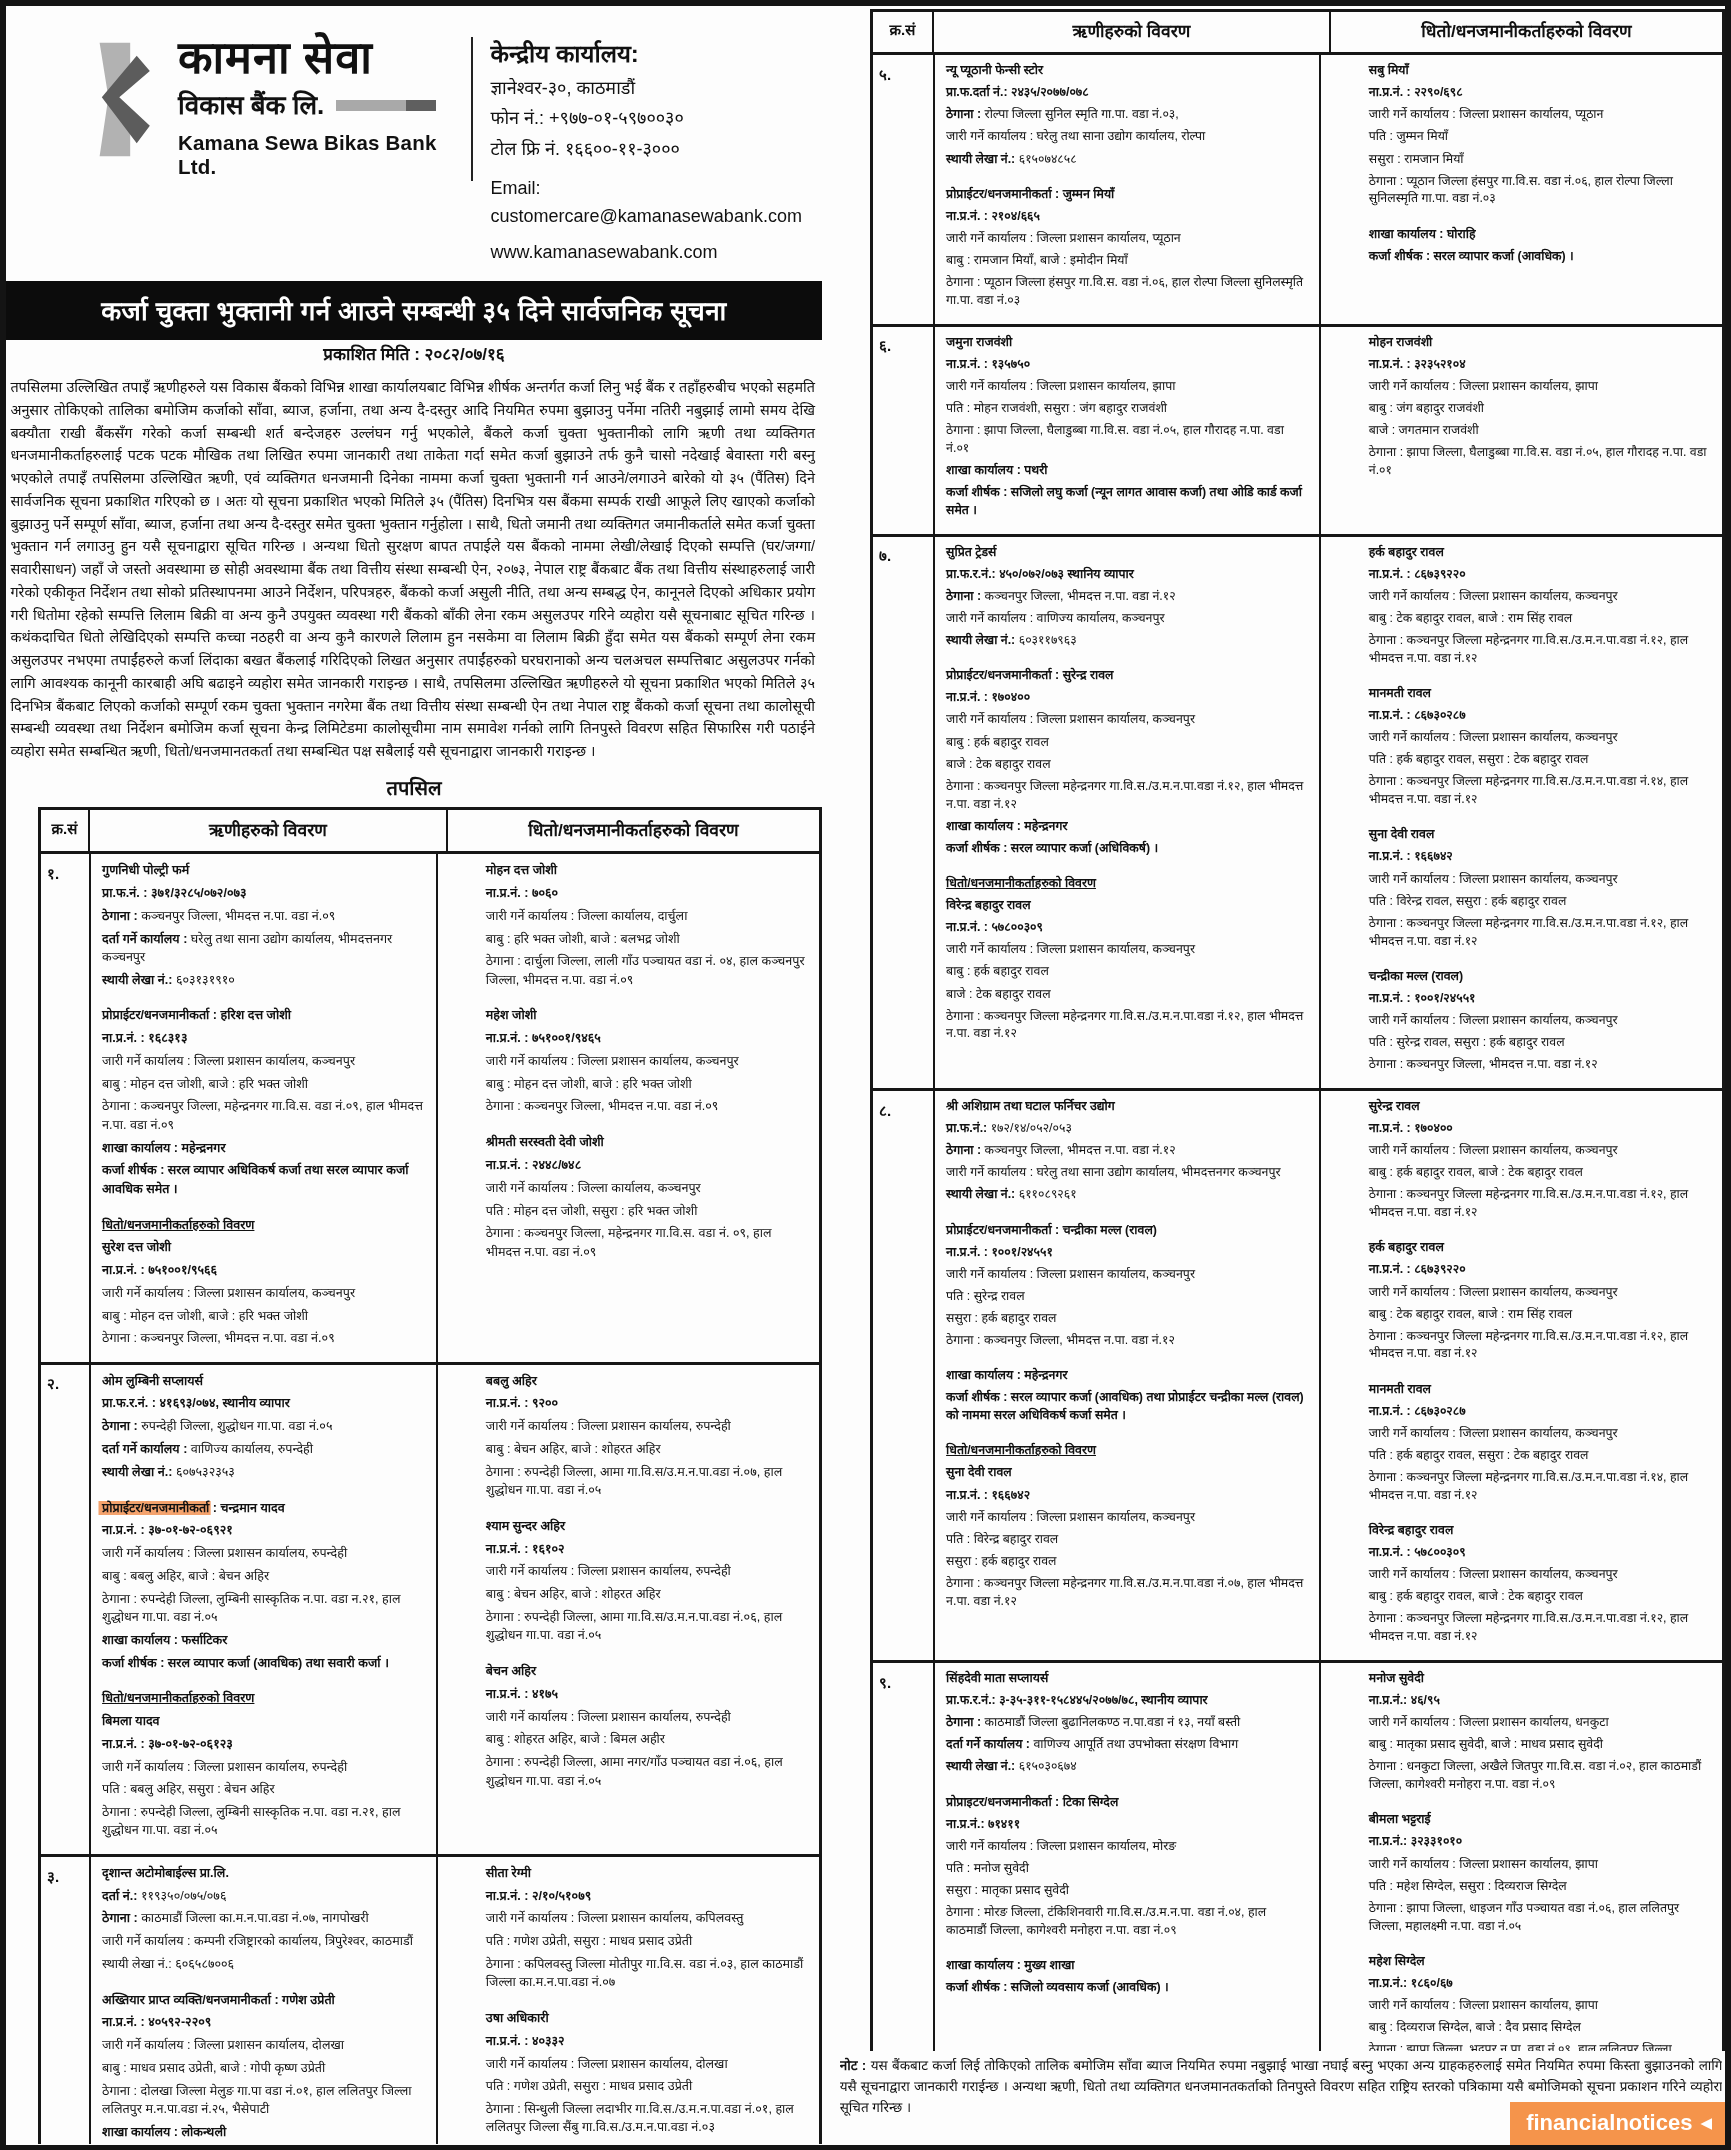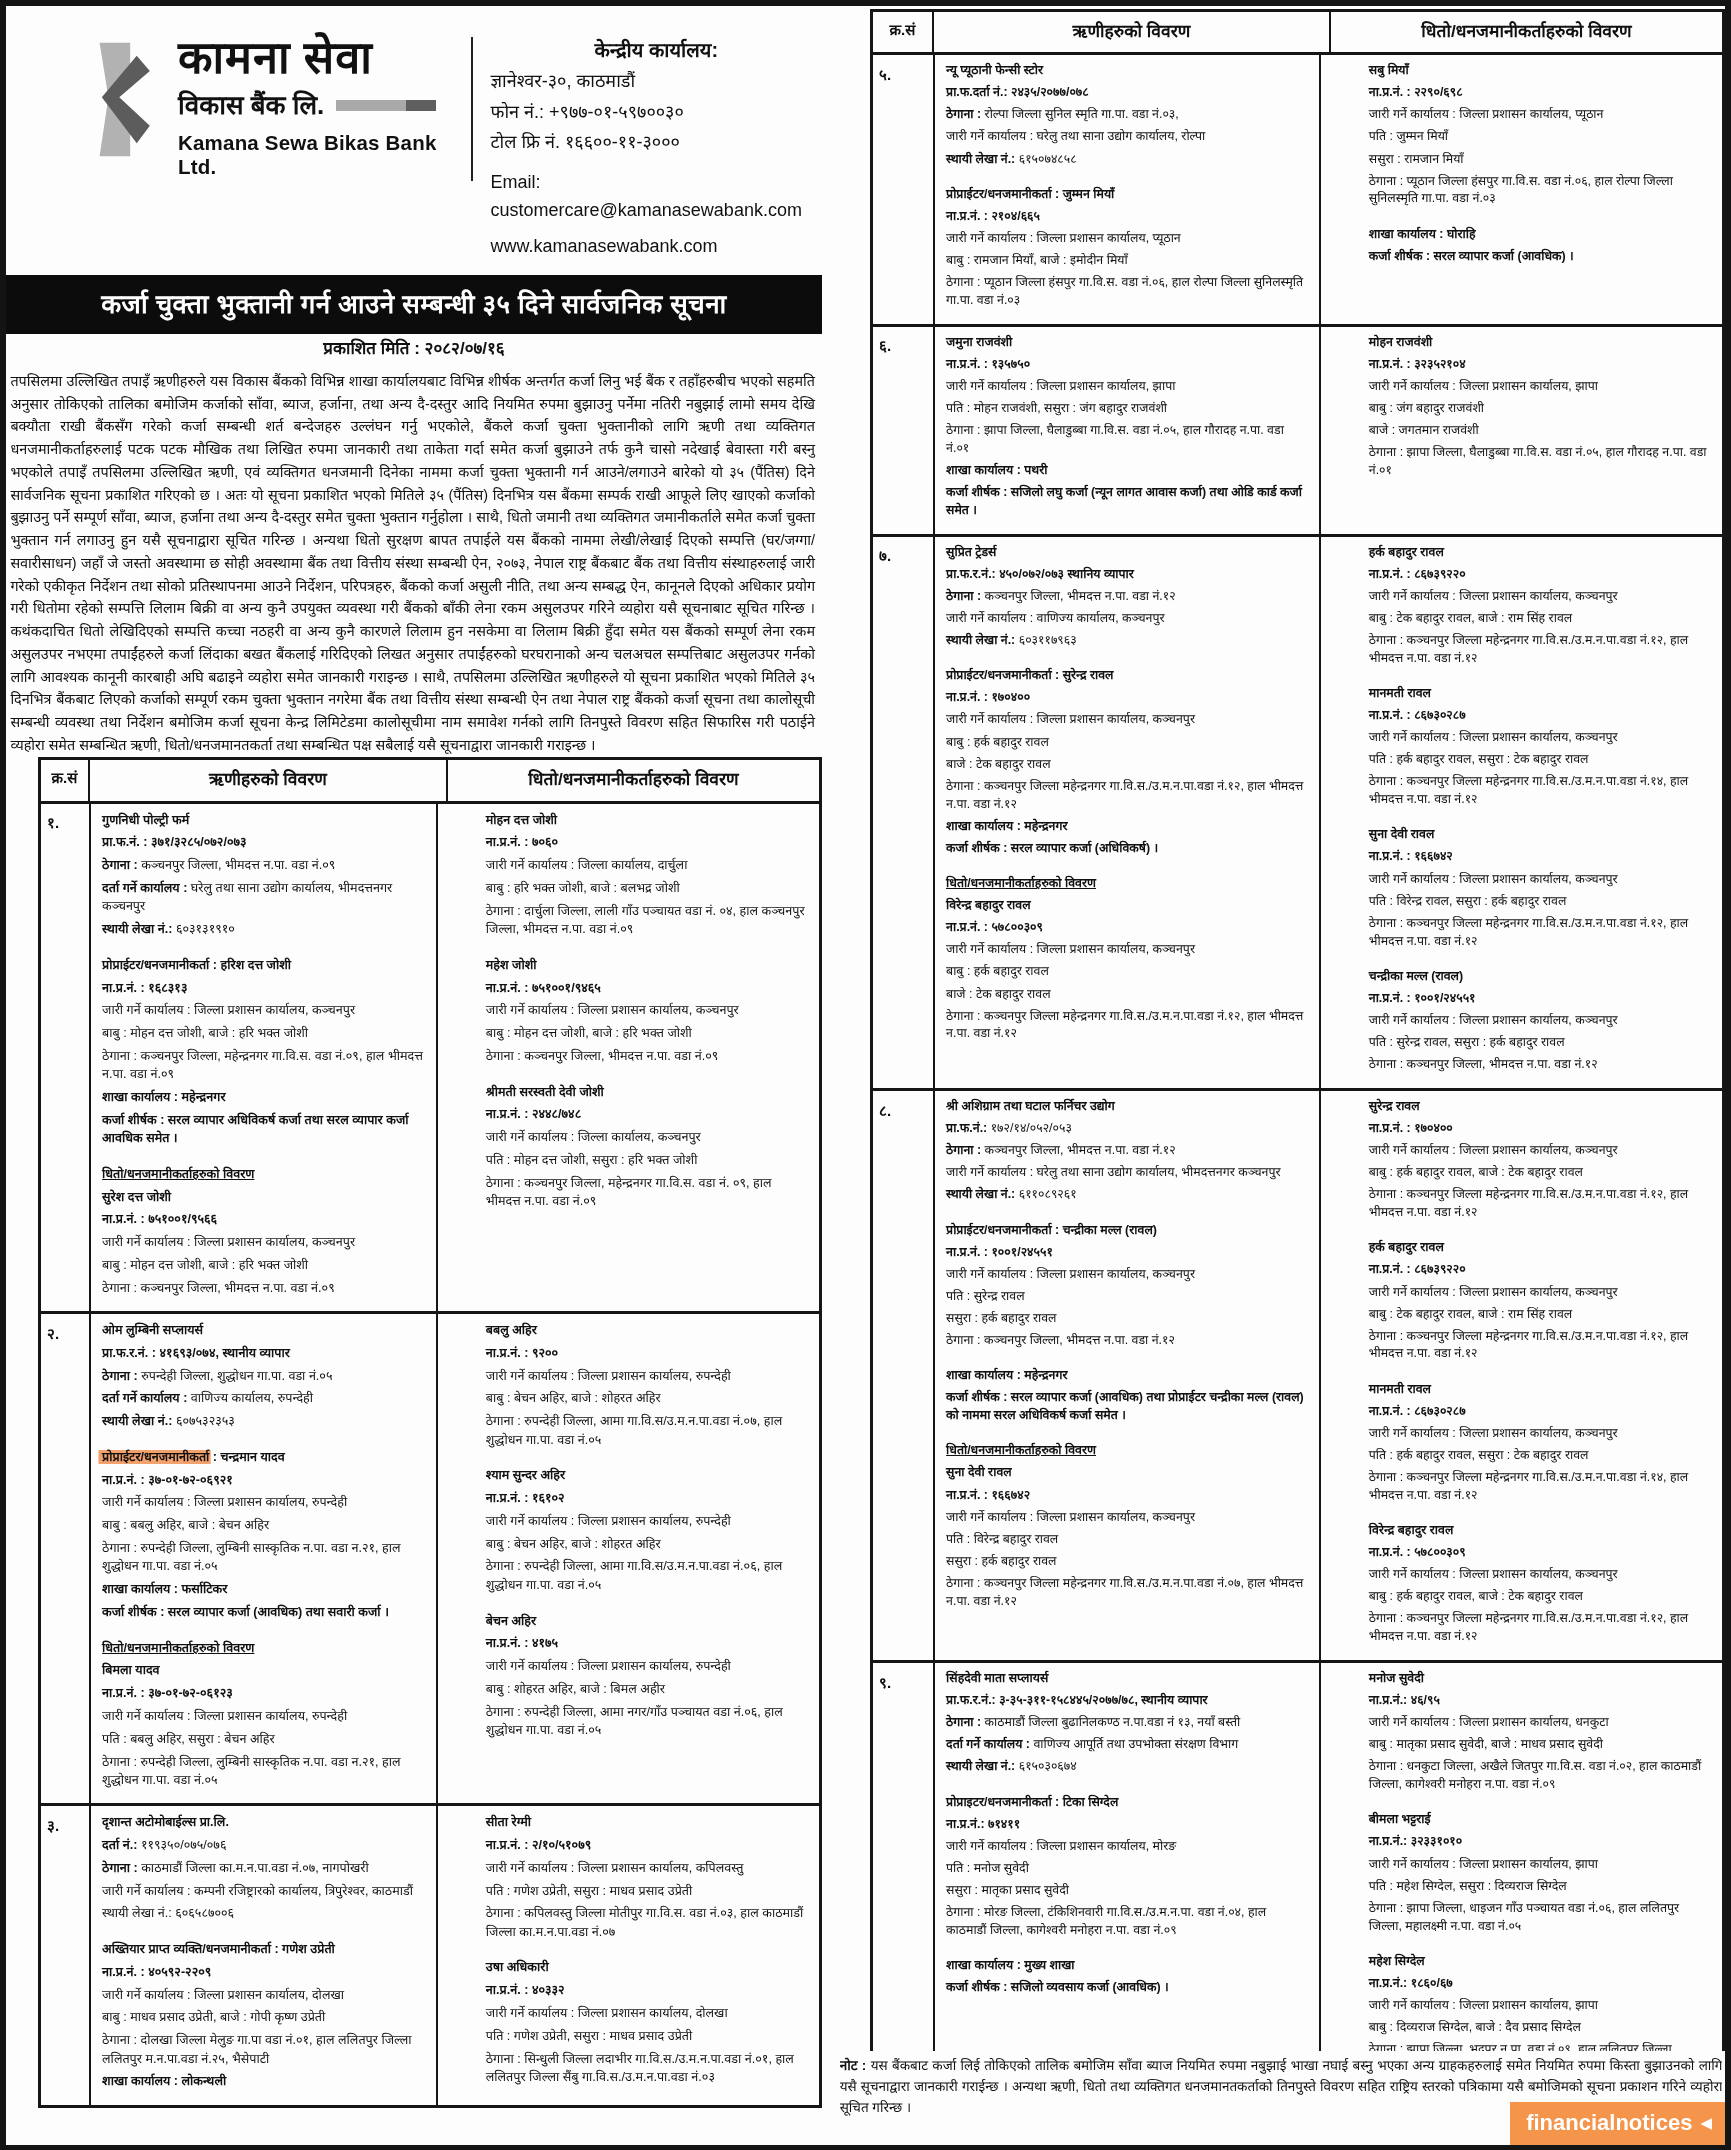--- a/index.html
+++ b/index.html
@@ -14,21 +14,21 @@
   .logoicon{width:70px;height:131px;flex:0 0 auto;}
   .logotext{margin-left:15px;}
   .logo-np{font-size:45px;font-weight:bold;letter-spacing:0.9px;line-height:1.05;}
   .logo-row2{display:flex;align-items:center;}
   .logo-type{font-size:26px;font-weight:bold;margin-top:4.4px;}
   .graybar{height:11.3px;width:70px;background:#a9a9a9;margin-left:11.3px;margin-top:7.8px;display:inline-block;}
   .graybar2{height:11.3px;width:30.5px;background:#5f5f5f;margin-top:7.8px;display:inline-block;}
   .logo-en{font-size:20.5px;font-weight:bold;margin-top:9.6px;letter-spacing:0.2px;}
   .vdiv{width:2.2px;background:#222;height:144px;margin:2.6px 17.4px 0 19px;flex:0 0 auto;}
   .contact{font-size:18px;line-height:1.55;padding-top:0.9px;}
-  .contact .b1{font-weight:bold;font-size:20px;text-align:center;}
+  .contact .b1{font-weight:bold;font-size:24px;}
   .contact div{margin-bottom:2.6px;}
   .cemail{margin-top:11.3px;}
   .cweb{margin-top:8.7px;}
 
   
   .banner{margin-top:11.3px;background:#0c0c0c;color:#fff;text-align:center;
           font-size:26px;font-weight:bold;padding:10.5px 4.4px 12.2px;letter-spacing:0.4px;}
   .pubdate{text-align:center;font-size:17px;font-weight:600;margin-top:2px;}
   .bodypara{margin:11.3px 7px 0 4.4px;text-align:justify;font-size:14.4px;line-height:1.58;}
   .tapasil{text-align:center;font-weight:bold;font-size:20px;margin:11.3px 0 6.1px;}
@@ -91,20 +91,21 @@
         <div>फोन नं.: +९७७-०१-५९७००३०</div>
         <div>टोल फ्रि नं. १६६००-११-३०००</div>
         <div class="cemail">Email: customercare@kamanasewabank.com</div>
         <div class="cweb">www.kamanasewabank.com</div>
       </div>
     </div>
 
     <div class="banner">कर्जा चुक्ता भुक्तानी गर्न आउने सम्बन्धी ३५ दिने सार्वजनिक सूचना</div>
     <div class="pubdate">प्रकाशित मिति : २०८२/०७/१६</div>
     <div class="bodypara">तपसिलमा उल्लिखित तपाइँ ऋणीहरुले यस विकास बैंकको विभिन्न शाखा कार्यालयबाट विभिन्न शीर्षक अन्तर्गत कर्जा लिनु भई बैंक र तहाँहरुबीच भएको सहमति अनुसार तोकिएको तालिका बमोजिम कर्जाको साँवा, ब्याज, हर्जाना, तथा अन्य दै-दस्तुर आदि नियमित रुपमा बुझाउनु पर्नेमा नतिरी नबुझाई लामो समय देखि बक्यौता राखी बैंकसँग गरेको कर्जा सम्बन्धी शर्त बन्देजहरु उल्लंघन गर्नु भएकोले, बैंकले कर्जा चुक्ता भुक्तानीको लागि ऋणी तथा व्यक्तिगत धनजमानीकर्ताहरुलाई पटक पटक मौखिक तथा लिखित रुपमा जानकारी तथा ताकेता गर्दा समेत कर्जा बुझाउने तर्फ कुनै चासो नदेखाई बेवास्ता गरी बस्नु भएकोले तपाइँ तपसिलमा उल्लिखित ऋणी, एवं व्यक्तिगत धनजमानी दिनेका नाममा कर्जा चुक्ता भुक्तानी गर्न आउने/लगाउने बारेको यो ३५ (पैंतिस) दिने सार्वजनिक सूचना प्रकाशित गरिएको छ । अतः यो सूचना प्रकाशित भएको मितिले ३५ (पैंतिस) दिनभित्र यस बैंकमा सम्पर्क राखी आफूले लिए खाएको कर्जाको बुझाउनु पर्ने सम्पूर्ण साँवा, ब्याज, हर्जाना तथा अन्य दै-दस्तुर समेत चुक्ता भुक्तान गर्नुहोला । साथै, धितो जमानी तथा व्यक्तिगत जमानीकर्ताले समेत कर्जा चुक्ता भुक्तान गर्न लगाउनु हुन यसै सूचनाद्वारा सूचित गरिन्छ । अन्यथा धितो सुरक्षण बापत तपाईले यस बैंकको नाममा लेखी/लेखाई दिएको सम्पत्ति (घर/जग्गा/सवारीसाधन) जहाँ जे जस्तो अवस्थामा छ सोही अवस्थामा बैंक तथा वित्तीय संस्था सम्बन्धी ऐन, २०७३, नेपाल राष्ट्र बैंकबाट बैंक तथा वित्तीय संस्थाहरुलाई जारी गरेको एकीकृत निर्देशन तथा सोको प्रतिस्थापनमा आउने निर्देशन, परिपत्रहरु, बैंकको कर्जा असुली नीति, तथा अन्य सम्बद्ध ऐन, कानूनले दिएको अधिकार प्रयोग गरी धितोमा रहेको सम्पत्ति लिलाम बिक्री वा अन्य कुनै उपयुक्त व्यवस्था गरी बैंकको बाँकी लेना रकम असुलउपर गरिने व्यहोरा यसै सूचनाबाट सूचित गरिन्छ । कथंकदाचित धितो लेखिदिएको सम्पत्ति कच्चा नठहरी वा अन्य कुनै कारणले लिलाम हुन नसकेमा वा लिलाम बिक्री हुँदा समेत यस बैंकको सम्पूर्ण लेना रकम असुलउपर नभएमा तपाईंहरुले कर्जा लिंदाका बखत बैंकलाई गरिदिएको लिखत अनुसार तपाईंहरुको घरघरानाको अन्य चलअचल सम्पत्तिबाट असुलउपर गर्नको लागि आवश्यक कानूनी कारबाही अघि बढाइने व्यहोरा समेत जानकारी गराइन्छ । साथै, तपसिलमा उल्लिखित ऋणीहरुले यो सूचना प्रकाशित भएको मितिले ३५ दिनभित्र बैंकबाट लिएको कर्जाको सम्पूर्ण रकम चुक्ता भुक्तान नगरेमा बैंक तथा वित्तीय संस्था सम्बन्धी ऐन तथा नेपाल राष्ट्र बैंकको कर्जा सूचना तथा कालोसूची सम्बन्धी व्यवस्था तथा निर्देशन बमोजिम कर्जा सूचना केन्द्र लिमिटेडमा कालोसूचीमा नाम समावेश गर्नको लागि तिनपुस्ते विवरण सहित सिफारिस गरी पठाईने व्यहोरा समेत सम्बन्धित ऋणी, धितो/धनजमानतकर्ता तथा सम्बन्धित पक्ष सबैलाई यसै सूचनाद्वारा जानकारी गराइन्छ ।</div>
+    <div class="tapasil">तपसिल</div>
 
     <div class="tbl lt">
       <div class="thead">
         <div class="hc cno">क्र.सं</div>
         <div class="hc hb cb">ऋणीहरुको विवरण</div>
         <div class="hc cg">धितो/धनजमानीकर्ताहरुको विवरण</div>
       </div>
       <div id="left-rows">
           <div class="trow">
             <div class="cno">१.</div>

